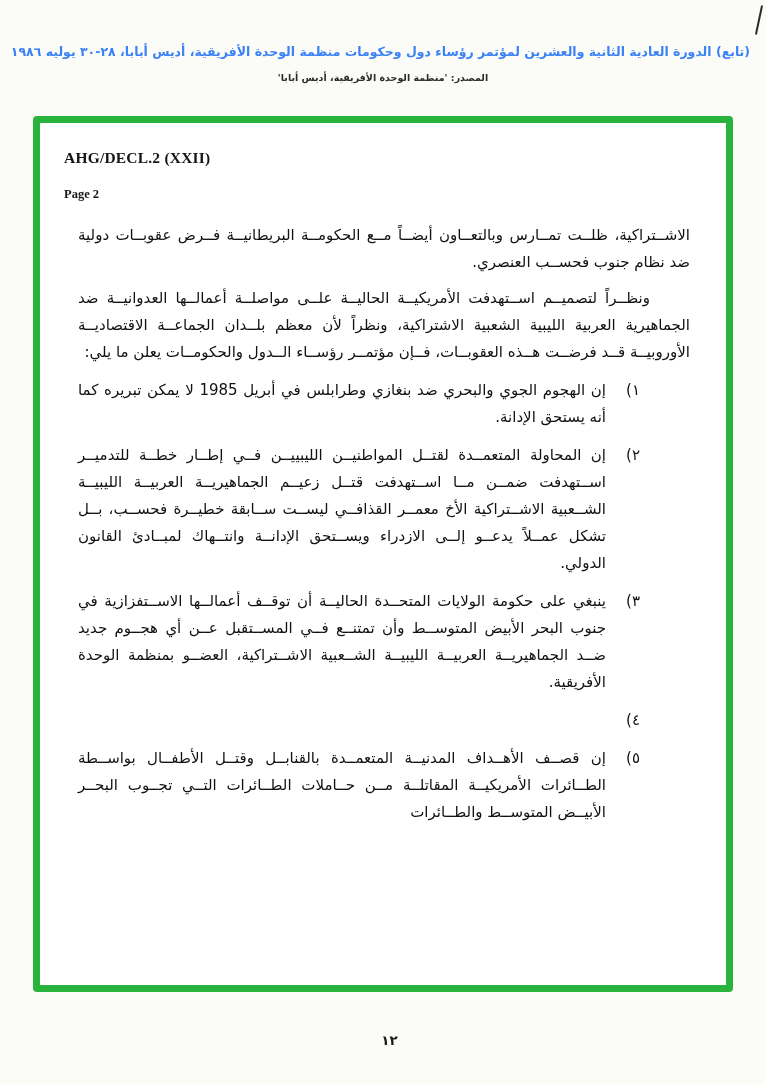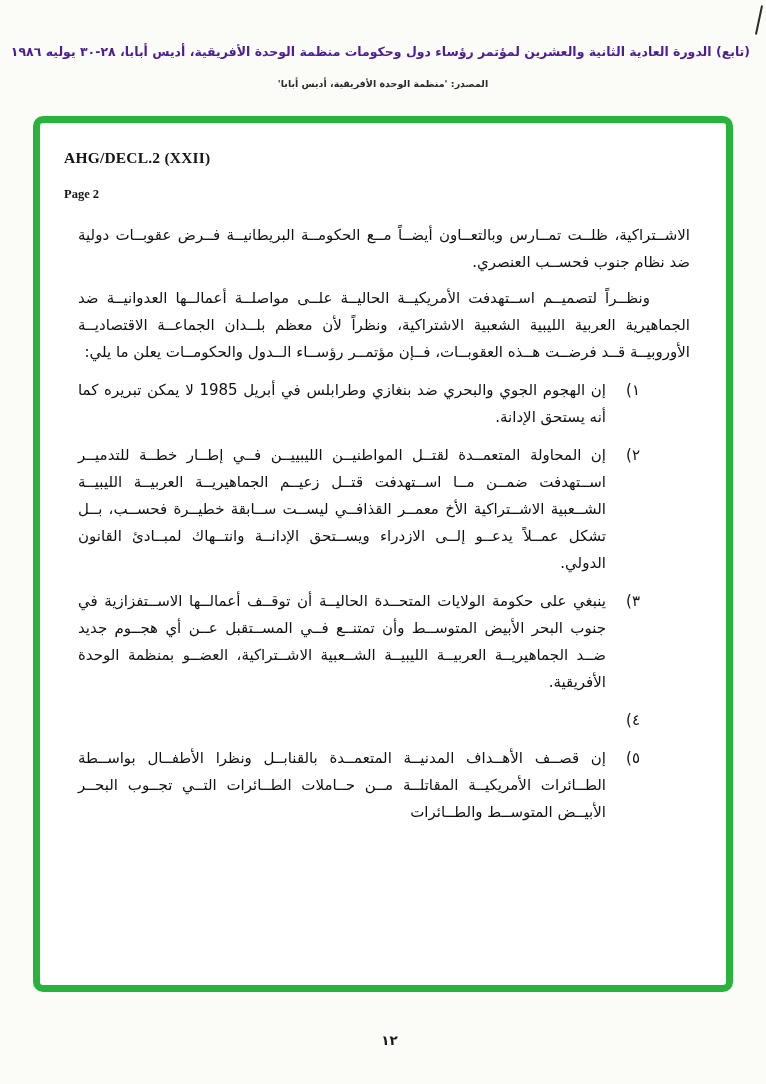--- a/index.html
+++ b/index.html
@@ -24,37 +24,37 @@
 
   .header {
     position: absolute;
     top: 44px; left: 16px; right: 16px;
     direction: rtl;
     text-align: center;
   }
   .header-line1 {
     font-size: 12.5px;
     font-weight: bold;
-    color: #4c1d95;
+    color: #3b82f6;
     white-space: nowrap;
   }
   .header-line2 {
     font-size: 9.5px;
     font-weight: bold;
-    margin-top: 19px;
+    margin-top: 13px;
     color: #2b2b2b;
   }
 
   .frame {
     position: absolute;
     left: 33px; top: 116px;
     width: 700px; height: 876px;
     box-sizing: border-box;
     border: 7px solid var(--frame-green, #28b43c);
-    border-radius: 10px;
+    border-radius: 4px;
     background: #ffffff;
     overflow: hidden;
   }
 
   .doc-ref-block {
     margin: 26px 0 0 24px;
     font-family: "Liberation Serif", "DejaVu Serif", serif;
     direction: ltr;
     text-align: left;
   }
@@ -140,21 +140,21 @@
           <span class="list-num">٣)</span>
           <span class="list-text">ينبغي على حكومة الولايات المتحــدة الحاليــة أن توقــف أعمالــها الاســتفزازية في جنوب البحر الأبيض المتوســط وأن تمتنــع فــي المســتقبل عــن أي هجــوم جديد ضــد الجماهيريــة العربيــة الليبيــة الشــعبية الاشــتراكية، العضــو بمنظمة الوحدة الأفريقية.</span>
         </div>
 
         <div class="list-item">
           <span class="list-num">٤)</span>
         </div>
 
         <div class="list-item">
           <span class="list-num">٥)</span>
-          <span class="list-text">إن قصــف الأهــداف المدنيــة المتعمــدة بالقنابــل ونظرا الأطفــال بواســطة الطــائرات الأمريكيــة المقاتلــة مــن حــاملات الطــائرات التــي تجــوب البحــر الأبيــض المتوســط والطــائرات</span>
+          <span class="list-text">إن قصــف الأهــداف المدنيــة المتعمــدة بالقنابــل وقتــل الأطفــال بواســطة الطــائرات الأمريكيــة المقاتلــة مــن حــاملات الطــائرات التــي تجــوب البحــر الأبيــض المتوســط والطــائرات</span>
         </div>
 
       </div>
     </div>
   </div>
 
   <div class="page-num">١٢</div>
 
 </div>
 

